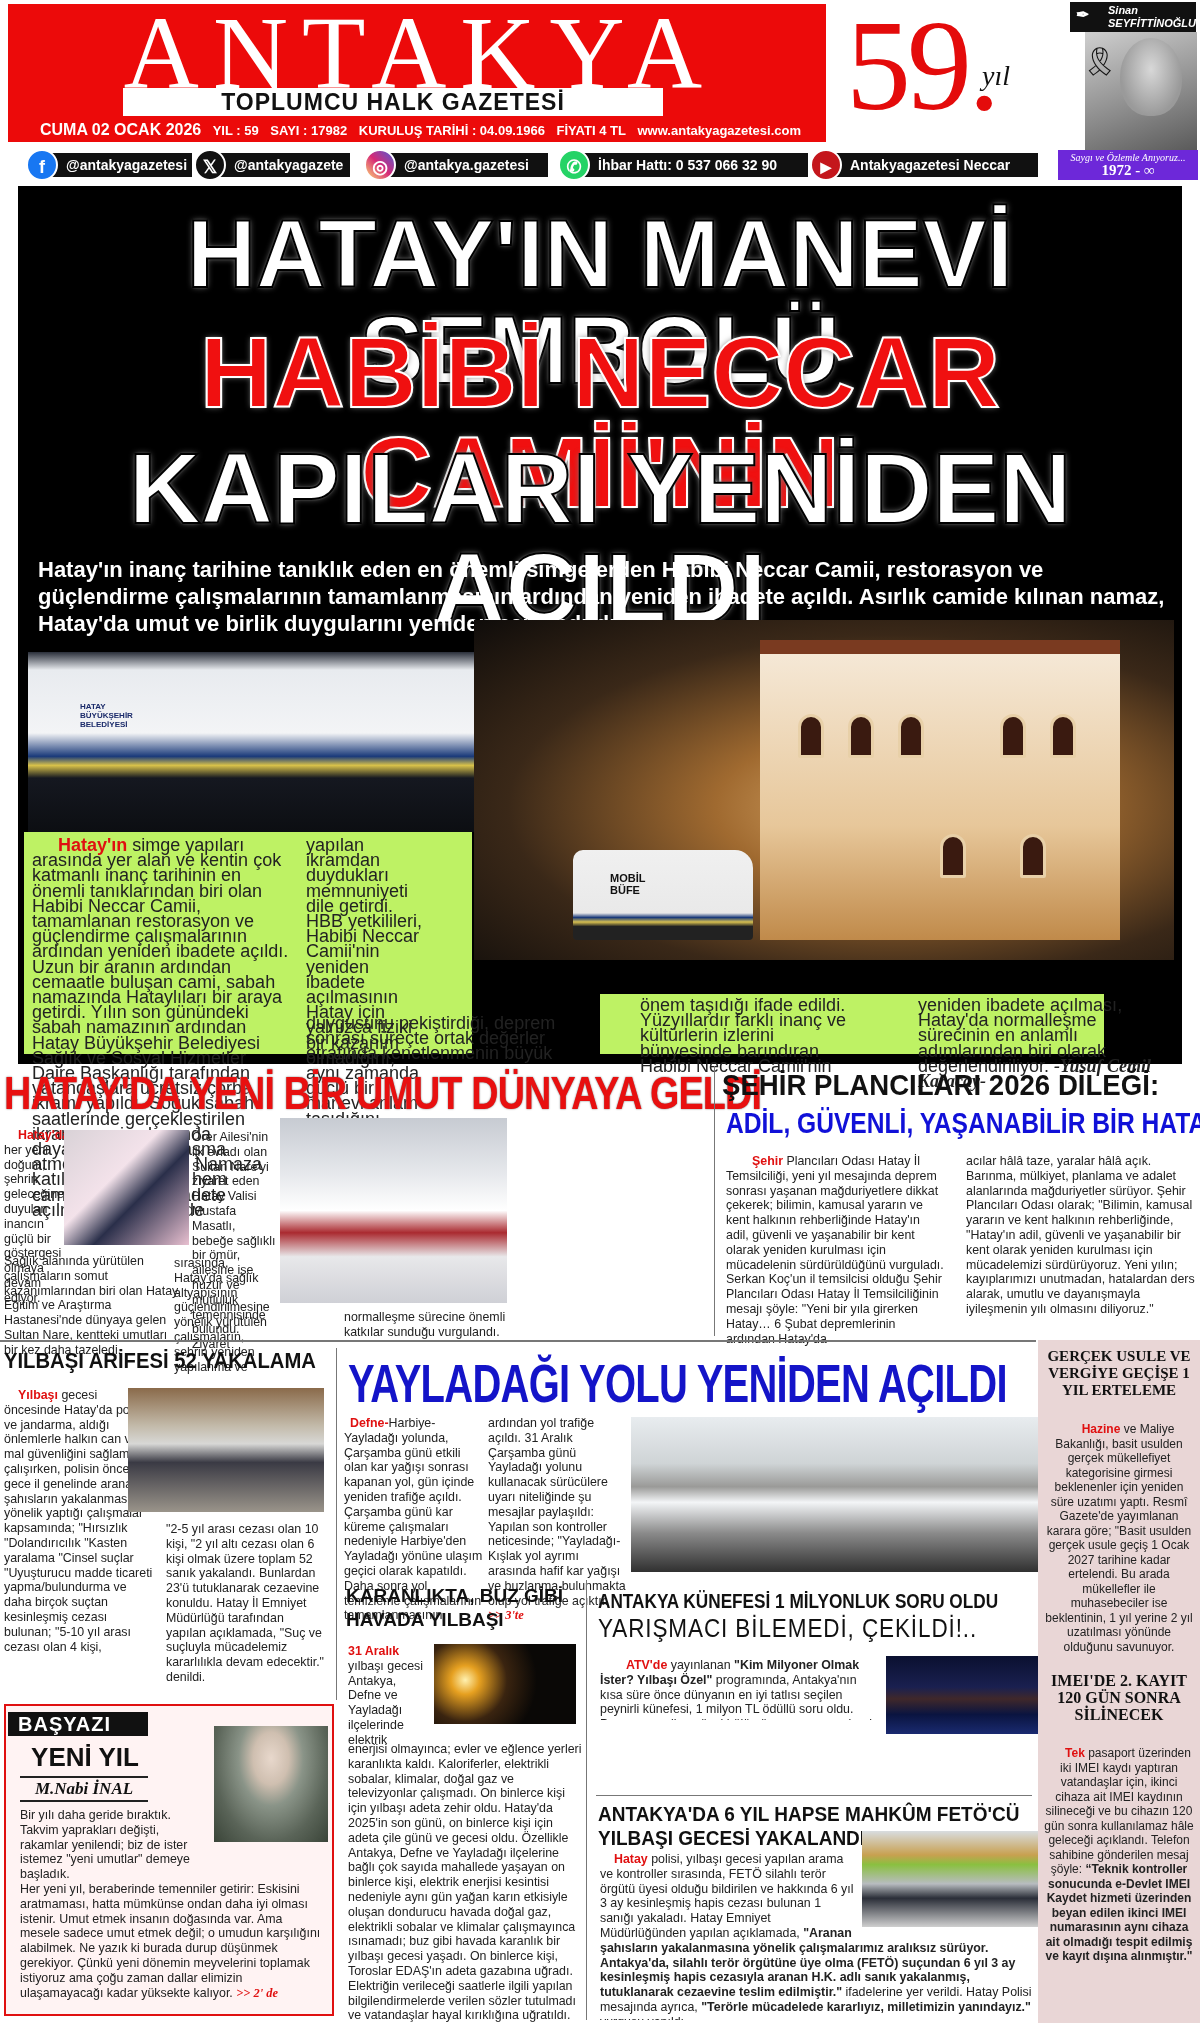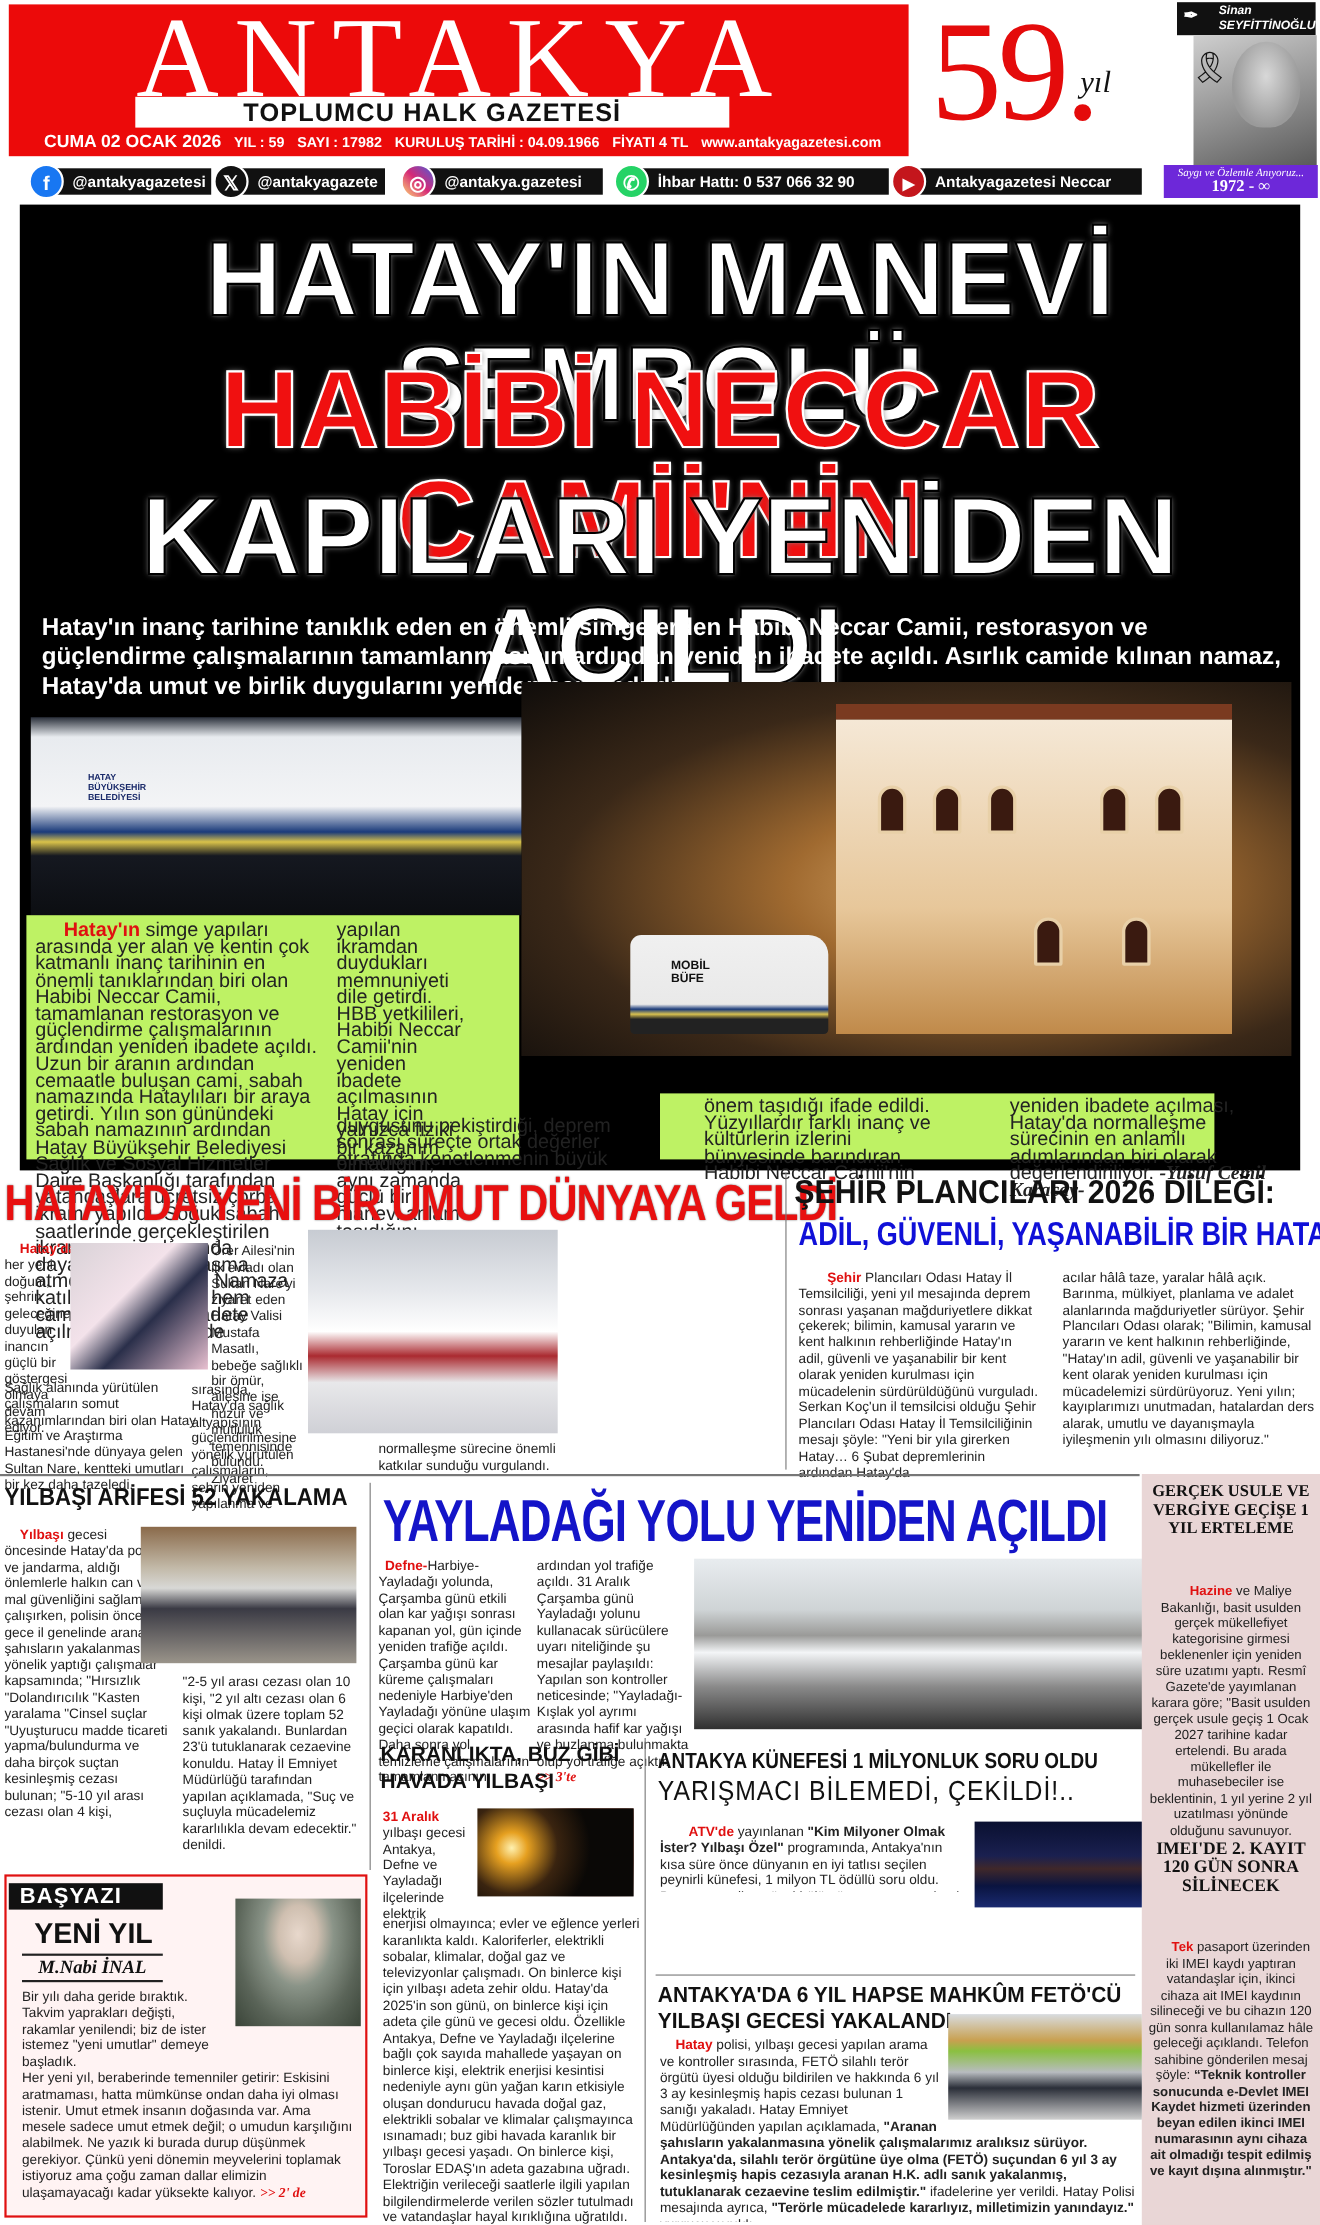--- a/index.html
+++ b/index.html
@@ -53,21 +53,21 @@
   .col-text { font-size: 12.4px; line-height: 14.8px; color: #222; }
   .h2-sehir { left: 722px; top: 1068px; width: 478px; font-weight: bold; font-size: 30px; letter-spacing: 0; white-space: nowrap; transform: scaleX(0.92); transform-origin: left; }
   .h2-sehir2 { left: 726px; top: 1106px; width: 478px; font-weight: bold; font-size: 30px; color: #1010d8; white-space: nowrap; transform: scaleX(0.82); transform-origin: left; }
   
   .h3 { font-weight: bold; white-space: nowrap; }
   .p-police { left: 128px; top: 1388px; width: 196px; height: 124px; background: linear-gradient(180deg,#8a6a4a 0%,#c2b9a8 30%,#d8d8d6 45%,#3a3a44 60%,#9a948a 100%); }
   .h3-blue { left: 348px; top: 1352px; width: 690px; font-weight: bold; font-size: 54px; color: #1414c8; transform: scaleX(0.74); transform-origin: left; white-space: nowrap; letter-spacing: -1px; }
   .p-road { left: 631px; top: 1417px; width: 408px; height: 155px; background: linear-gradient(180deg,#e8ecef 0%,#cfd4d6 30%,#9a9a98 45%,#f3f5f7 55%,#8a8a8a 75%,#303030 100%); }
   .sidebar { left: 1038px; top: 1340px; width: 162px; height: 683px; background: #e9d6d6; }
   .side-h { font-family: "Liberation Serif", serif; font-weight: bold; font-size: 15px; text-align: center; line-height: 17px; color: #111; }
-  .side-t { font-size: 12px; line-height: 14.5px; text-align: center; color: #222; margin-top: 17px; }
+  .side-t { font-size: 12px; line-height: 14.5px; text-align: center; color: #222; }
   
   .edbox { left: 4px; top: 1704px; width: 330px; height: 312px; border: 2px solid #e01010; background: #fff3f3; }
   .ed-label { left: 8px; top: 1712px; width: 140px; height: 24px; background: #111; color: #fff; font-weight: bold; font-size: 20px; letter-spacing: 1px; line-height: 24px; padding-left: 10px; }
   .ed-title { left: 20px; top: 1742px; width: 130px; text-align: center; font-weight: bold; font-size: 26px; }
   .ed-author { left: 20px; top: 1776px; width: 128px; border-top: 2px solid #222; border-bottom: 2px solid #222; text-align: center; font-family: "Liberation Serif", serif; font-style: italic; font-weight: bold; font-size: 17px; line-height: 22px; }
   .p-author { left: 214px; top: 1726px; width: 114px; height: 116px; background: radial-gradient(ellipse at 50% 28%,#e8d8cc 0%,#cfbfb0 22%,#8a9488 40%,#5a6458 70%,#3a4438 100%); }
   .p-bulb { left: 434px; top: 1644px; width: 142px; height: 80px; background: radial-gradient(circle at 22% 45%,#fff1b0 0%,#e6a020 12%,#3a2410 35%,#0a0806 60%), radial-gradient(circle at 78% 35%,#d0501a 0%,#6a1a08 30%,transparent 55%); }
   .p-tv { left: 886px; top: 1656px; width: 152px; height: 78px; background: linear-gradient(180deg,#0a1030 0%,#1a2050 40%,#40282a 55%,#0a1440 75%,#1a2a70 100%); }
   .p-feto { left: 862px; top: 1831px; width: 176px; height: 96px; background: linear-gradient(180deg,#d8dce0 0%,#c8a050 25%,#8ac040 35%,#b8bcc0 55%,#2a2e38 70%,#cfcfcf 100%); }
 </style>

